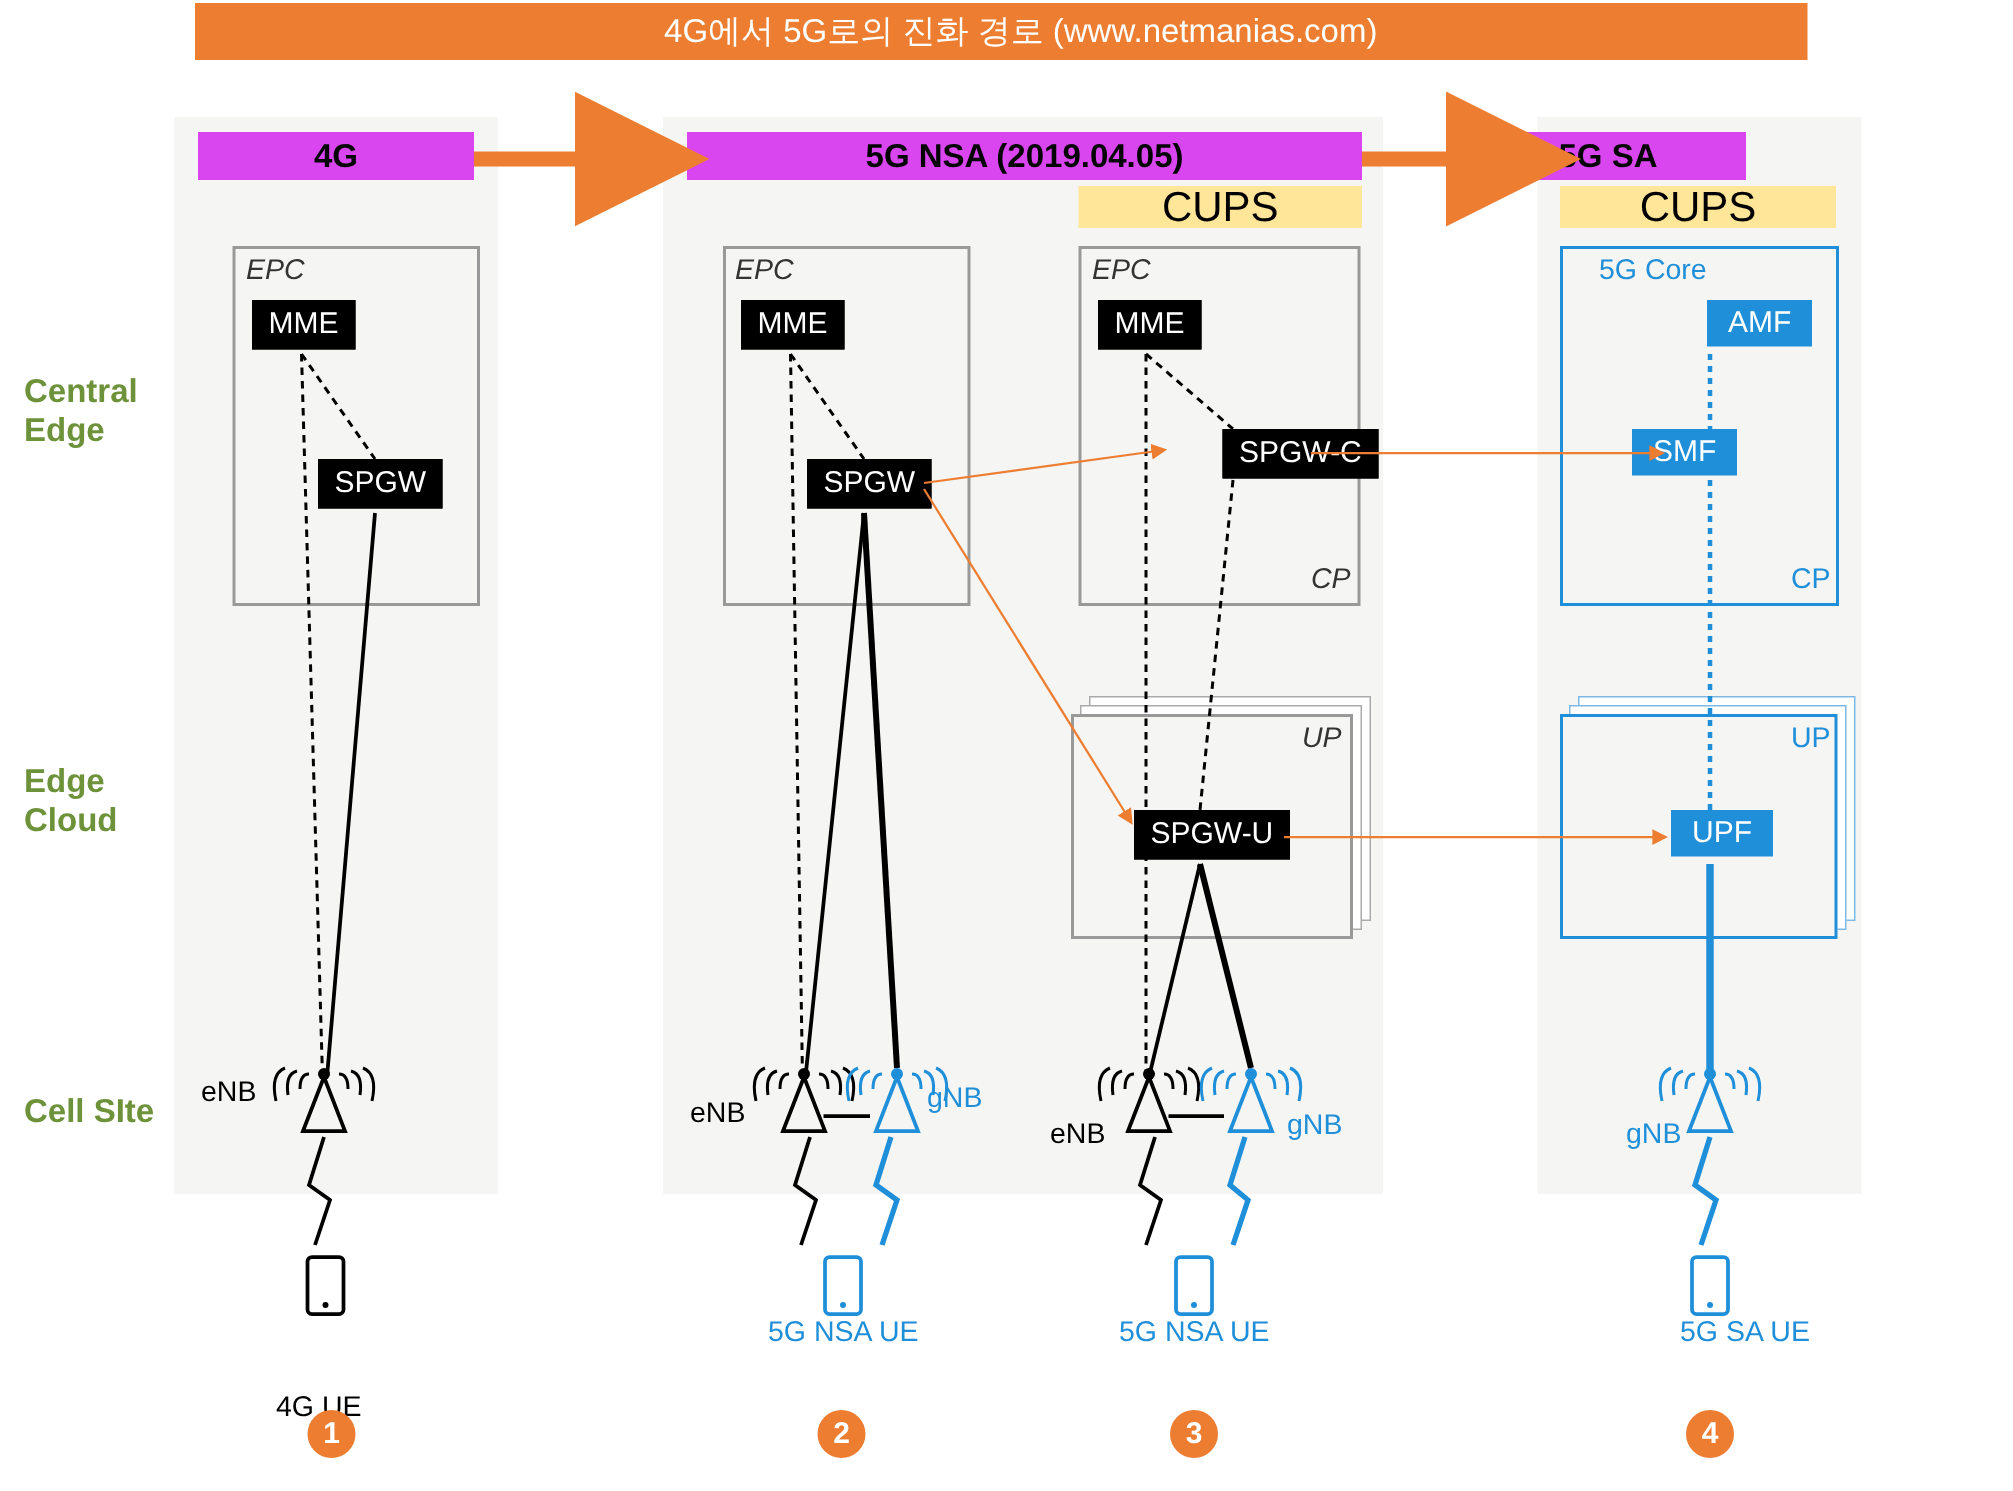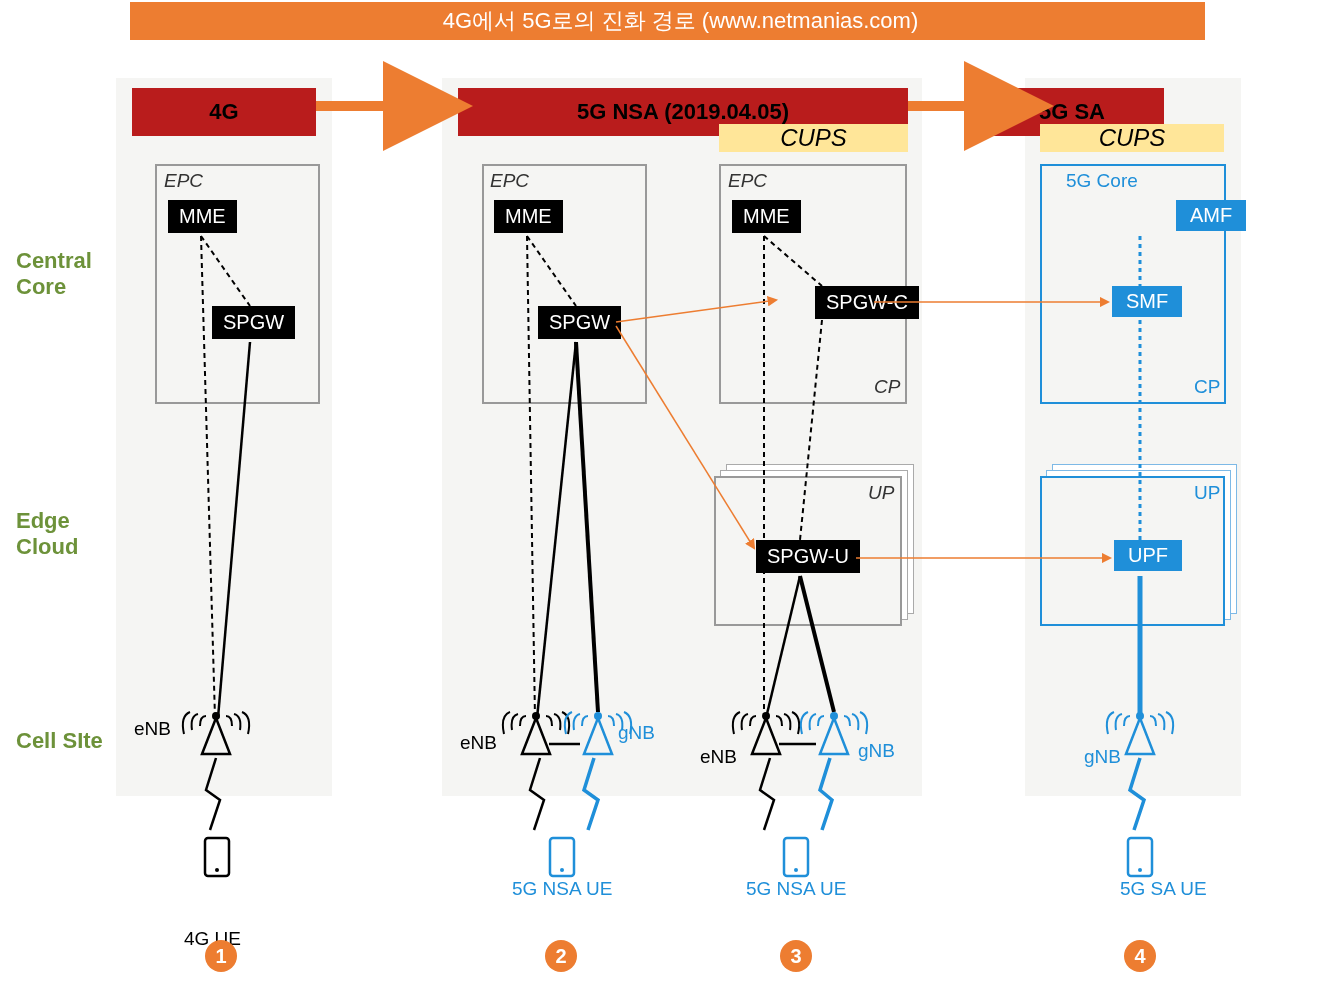--- a/index.html
+++ b/index.html
@@ -33,39 +33,38 @@
     font-size: 22px;
     font-weight: 600;
     line-height: 1.2;
   }
   .panel {
     position: absolute;
     background: #f5f5f3;
   }
   .stage-header {
     position: absolute;
-    background: #b91c1c;
+    background: #d946ef;
     color: #000;
     font-size: 22px;
     font-weight: 700;
     display: flex;
     align-items: center;
     justify-content: center;
-    height: 48px;
+    height: 32px;
   }
   .sub-header {
     position: absolute;
     background: #ffe699;
     color: #000;
-    font-size: 24px;
+    font-size: 28px;
     display: flex;
     align-items: center;
     justify-content: center;
     height: 28px;
-    font-style: italic;
   }
   .box {
     position: absolute;
     border: 2px solid #999;
     background: #f5f5f3;
     font-size: 18px;
   }
   .box-label {
     position: absolute;
     color: #333;
@@ -127,21 +126,21 @@
     border: 1.5px solid #aaa;
     background: #fff;
   }
 </style>
 </head>
 <body>
 
 <div class="title-bar">4G에서 5G로의 진화 경로 (www.netmanias.com)</div>
 
 <div class="row-label" style="left:16px; top:248px; white-space:pre-line;">Central
-Core</div>
+Edge</div>
 <div class="row-label" style="left:16px; top:508px; white-space:pre-line;">Edge
 Cloud</div>
 <div class="row-label" style="left:16px; top:728px;">Cell SIte</div>
 
 <div class="panel" style="left:116px; top:78px; width:216px; height:718px;"></div>
 <div class="stage-header" style="left:132px; top:88px; width:184px;">4G</div>
 <div class="box" style="left:155px; top:164px; width:165px; height:240px;"></div>
 <div class="box-label" style="left:164px; top:170px;">EPC</div>
 <div class="node-black" style="left:168px; top:200px;">MME</div>
 <div class="node-black" style="left:212px; top:306px;">SPGW</div>
@@ -178,22 +177,22 @@
 <div class="text-blue" style="left:746px; top:878px;">5G NSA UE</div>
 <div class="step-badge" style="left:780px; top:940px;">3</div>
 
 <div class="panel" style="left:1025px; top:78px; width:216px; height:718px;"></div>
 <div class="stage-header" style="left:980px; top:88px; width:184px;">5G SA</div>
 <div class="sub-header" style="left:1040px; top:124px; width:184px;">CUPS</div>
 
 <div class="box" style="left:1040px; top:164px; width:186px; height:240px; border-color:#1f8fd9;"></div>
 <div class="text-blue" style="left:1048px; top:170px;margin-left:18px;">5G Core</div>
 <div class="text-blue" style="left:1194px; top:376px;">CP</div>
-<div class="node-blue" style="left:1176px; top:200px;">AMF</div>
-<div class="node-blue" style="left:1112px; top:286px;">SMF</div>
+<div class="node-blue" style="left:1138px; top:200px;">AMF</div>
+<div class="node-blue" style="left:1088px; top:286px;">SMF</div>
 
 <div class="stack-behind" style="left:1052px; top:464px; width:185px; height:150px; border-color:#7db9e6;"></div>
 <div class="stack-behind" style="left:1046px; top:470px; width:185px; height:150px; border-color:#7db9e6;"></div>
 <div class="box" style="left:1040px; top:476px; width:185px; height:150px; background:#f5f5f3; border-color:#1f8fd9;"></div>
 <div class="text-blue" style="left:1194px; top:482px;">UP</div>
 <div class="node-blue" style="left:1114px; top:540px;">UPF</div>
 <div class="text-blue" style="left:1084px; top:746px;">gNB</div>
 <div class="text-blue" style="left:1120px; top:878px;">5G SA UE</div>
 <div class="step-badge" style="left:1124px; top:940px;">4</div>
 

